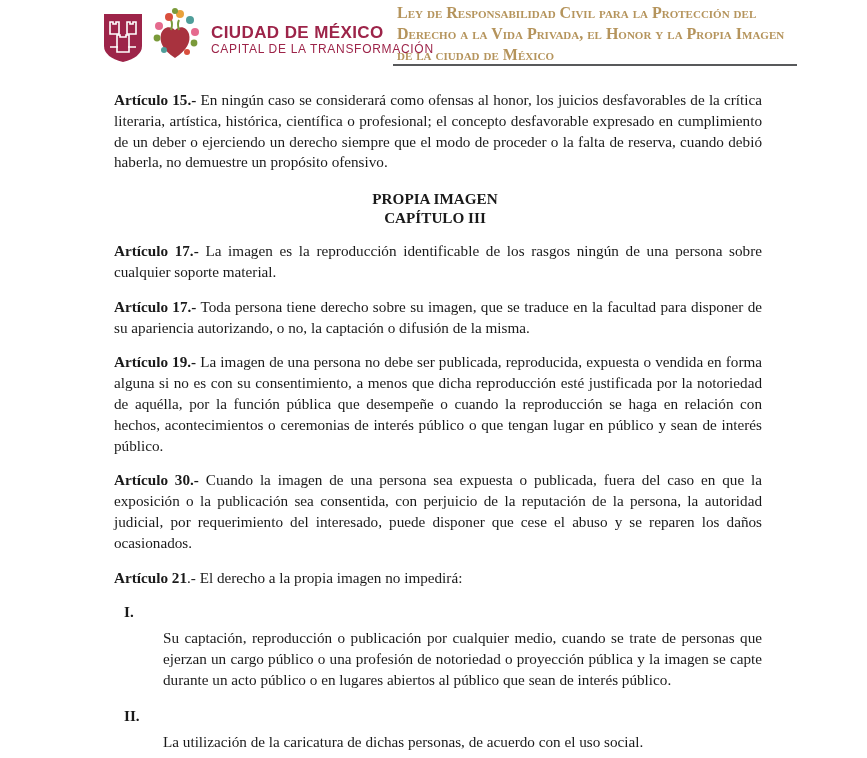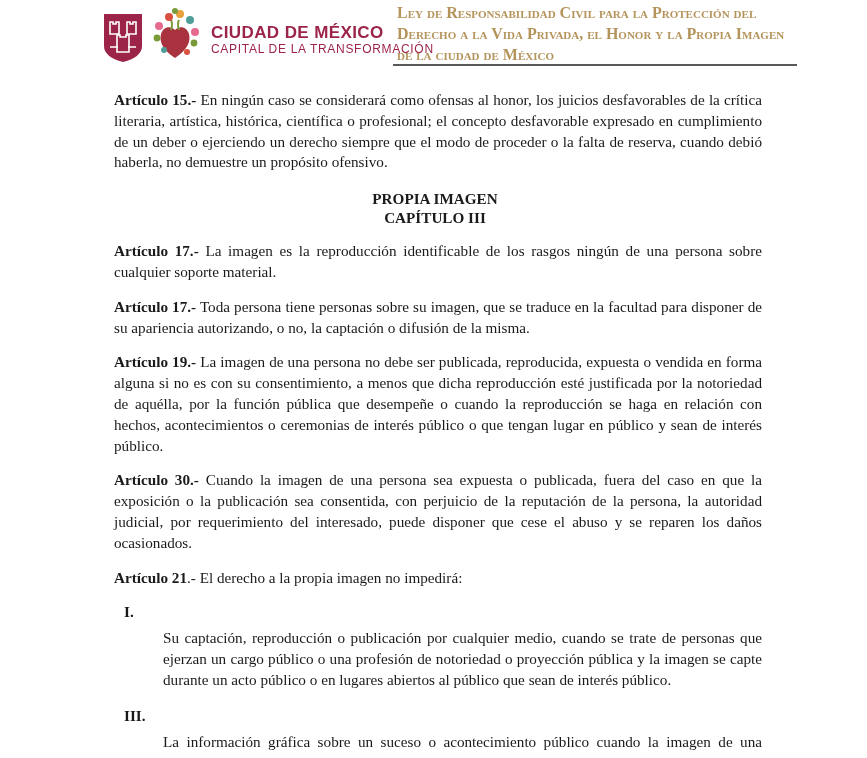--- a/index.html
+++ b/index.html
@@ -101,34 +101,38 @@
 
     <p class="article"><b class="art-label">Artículo 15.-</b><span> En ningún caso se considerará como ofensas al honor, los juicios desfavorables de la crítica literaria, artística, histórica, científica o profesional; el concepto desfavorable expresado en cumplimiento de un deber o ejerciendo un derecho siempre que el modo de proceder o la falta de reserva, cuando debió haberla, no demuestre un propósito ofensivo.</span></p>
 
     <div class="chapter">
       <div>PROPIA IMAGEN</div>
       <div>CAPÍTULO III</div>
     </div>
 
     <p class="article"><b class="art-label">Artículo 17.-</b><span> La imagen es la reproducción identificable de los rasgos ningún de una persona sobre cualquier soporte material.</span></p>
 
-    <p class="article"><b class="art-label">Artículo 17.-</b><span> Toda persona tiene personas sobre su imagen, que se traduce en la facultad para disponer de su apariencia autorizando, o no, la captación o difusión de la misma.</span></p>
+    <p class="article"><b class="art-label">Artículo 17.-</b><span> Toda persona tiene derecho sobre su imagen, que se traduce en la facultad para disponer de su apariencia autorizando, o no, la captación o difusión de la misma.</span></p>
 
 
     <p class="article"><b class="art-label">Artículo 19.-</b><span> La imagen de una persona no debe ser publicada, reproducida, expuesta o vendida en forma alguna si no es con su consentimiento, a menos que dicha reproducción esté justificada por la notoriedad de aquélla, por la función pública que desempeñe o cuando la reproducción se haga en relación con hechos, acontecimientos o ceremonias de interés público o que tengan lugar en público y sean de interés público.</span></p>
 
     <p class="article"><b class="art-label">Artículo 30.-</b><span> Cuando la imagen de una persona sea expuesta o publicada, fuera del caso en que la exposición o la publicación sea consentida, con perjuicio de la reputación de la persona, la autoridad judicial, por requerimiento del interesado, puede disponer que cese el abuso y se reparen los daños ocasionados.</span></p>
 
     <p class="article"><b class="art-label">Artículo 21</b><span>.- El derecho a la propia imagen no impedirá:</span></p>
 
     <div class="list-item">
       <span class="numeral">I.</span>
       <span class="li-text">Su captación, reproducción o publicación por cualquier medio, cuando se trate de personas que ejerzan un cargo público o una profesión de notoriedad o proyección pública y la imagen se capte durante un acto público o en lugares abiertos al público que sean de interés público.</span>
     </div>
 
+    <div class="list-item">
+      <span class="numeral">II.</span>
+      <span class="li-text">La utilización de la caricatura de dichas personas, de acuerdo con el uso social.</span>
+    </div>
 
     <div class="list-item">
       <span class="numeral">III.</span>
       <span class="li-text">La información gráfica sobre un suceso o acontecimiento público cuando la imagen de una persona determinada aparezca como meramente accesoria.</span>
     </div>
 
   </div>
 </div>
 
 </body></html>

